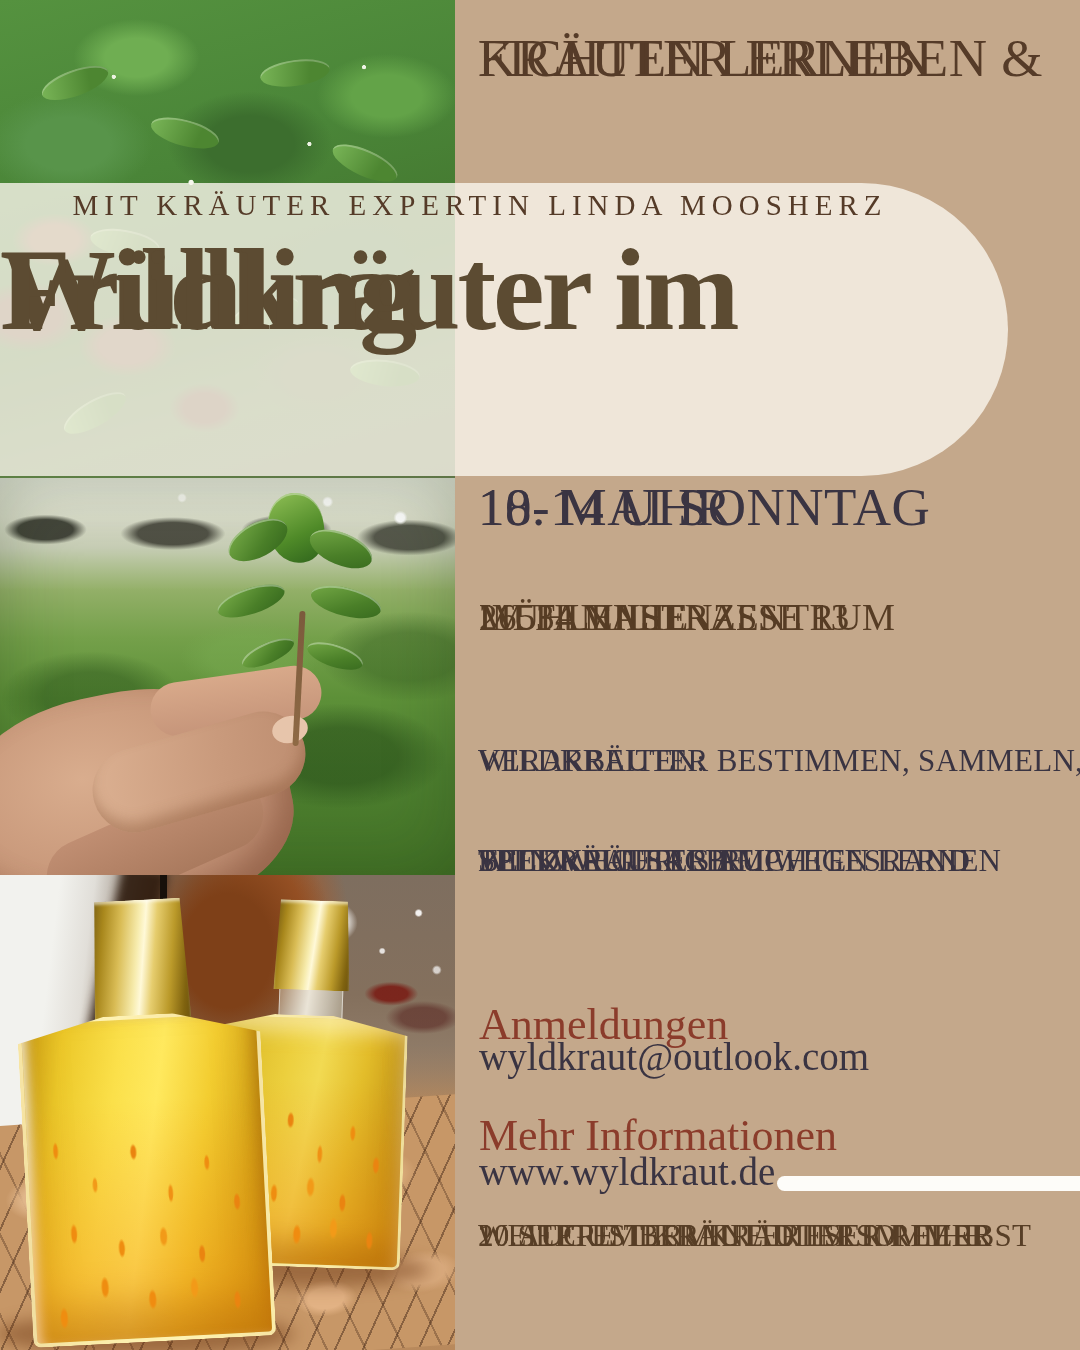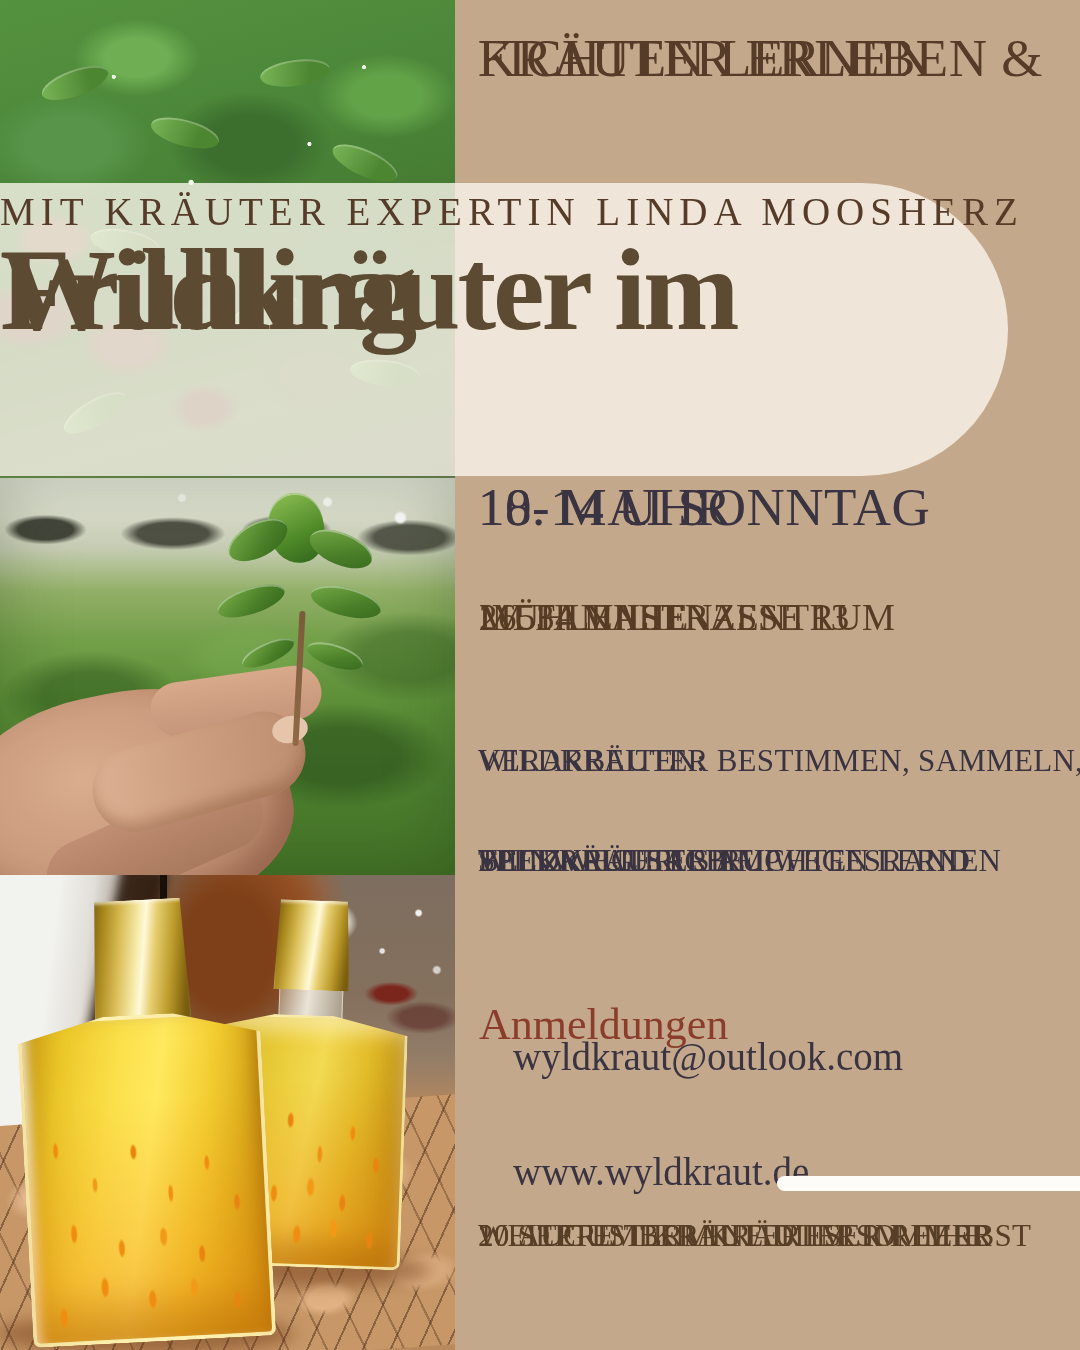--- a/index.html
+++ b/index.html
@@ -143,40 +143,40 @@
       radial-gradient(6px 16px at 68% 80%,#f29a18 0 45%,rgba(242,154,24,0) 70%),
       radial-gradient(5px 14px at 86% 86%,#ea8410 0 45%,rgba(234,132,16,0) 70%),
       radial-gradient(6px 16px at 12% 90%,#ef8d10 0 45%,rgba(239,141,16,0) 70%),
       linear-gradient(to bottom,rgba(240,150,30,0) 0,rgba(238,126,14,0.35) 85%);
   }
 
   
   .pill{left:0;top:183px;width:1008px;height:293px;border-radius:0 147px 147px 0;
     background:rgba(250,245,236,0.8);}
   .expert-line{left:0;top:189px;width:960px;text-align:center;
-    font-size:39px;letter-spacing:6px;color:var(--headerbrown,#4c3526);white-space:nowrap;}
+    font-size:29px;letter-spacing:6px;color:var(--headerbrown,#4c3526);white-space:nowrap;}
   .main-title{left:0;top:237px;width:1008px;margin:0;text-align:center;
     font-size:116px;line-height:106px;letter-spacing:-3px;font-weight:bold;
     color:var(--titlebrown,#5c4b32);}
 
   
   .hdr{left:478px;top:33px;font-size:53px;line-height:51px;letter-spacing:0.5px;
     color:var(--headerbrown,#5a402d);}
   .datetime{left:478px;top:481px;font-size:53px;line-height:52px;letter-spacing:0.5px;
     color:var(--slate,#3a3442);}
   .address{left:479px;top:600px;font-size:37px;line-height:36px;letter-spacing:0.5px;
     color:var(--addressbrown,#563c24);}
   .intro{left:478px;top:743px;font-size:31px;line-height:35px;letter-spacing:0.3px;
     color:var(--slate,#3a3442);}
   .activities{left:478px;top:844px;font-size:31px;line-height:34px;letter-spacing:0.3px;
     color:var(--slate,#3a3442);}
   .label-rust{left:479px;font-size:44px;color:var(--rust,#8b3c2b);}
   .reg-label{top:999px;}
   .info-label{top:1110px;}
-  .contact-line{left:479px;font-size:39px;color:var(--slate,#3a3442);margin-left:34px;}
+  .contact-line{left:479px;font-size:39px;color:var(--slate,#3a3442);}
   .email{top:1034px;}
   .website{top:1149px;font-family:Liberation Serif, serif;}
   .price{left:884px;top:1084px;font-size:62px;letter-spacing:2px;
     color:var(--pricebrown,#5d432d);}
   .white-bar{left:777px;top:1176px;width:303px;height:15px;border-radius:8px 0 0 8px;
     background:var(--barwhite,#fdfcf9);}
   .more-dates{left:478px;top:1219px;font-size:31px;line-height:33px;letter-spacing:0.3px;
     color:var(--datesbrown,#573e26);}
   .nowrap{white-space:nowrap;}
   .blk{position:relative;display:block;}
@@ -263,20 +263,21 @@
 
   <div class="activities">
     <span class="blk nowrap">WILDKRÄUTER AM WEGESRAND</span>
     <span class="blk nowrap">TEEKRÄUTER SIRUP</span>
     <span class="blk nowrap">SPITZWEGERICH FICHTEN LERNEN</span>
     <span class="blk nowrap">BEINWELL SALBE</span>
   </div>
 
   <div class="label-rust reg-label nowrap">Anmeldungen</div>
   <div class="contact-line email nowrap">wyldkraut@outlook.com</div>
+  <div class="label-rust info-label nowrap">Mehr Informationen</div>
   <div class="contact-line website nowrap">www.wyldkraut.de</div>
 
   <div class="white-bar"></div>
 
   <div class="more-dates">
     <span class="blk nowrap">WEITERE TERMINE DIESER REIHE:</span>
     <span class="blk nowrap">10.AUGUST KRÄUTER IM SOMMER</span>
     <span class="blk nowrap">20.SEPTEMBER KRÄUTER IM HERBST</span>
   </div>
 

